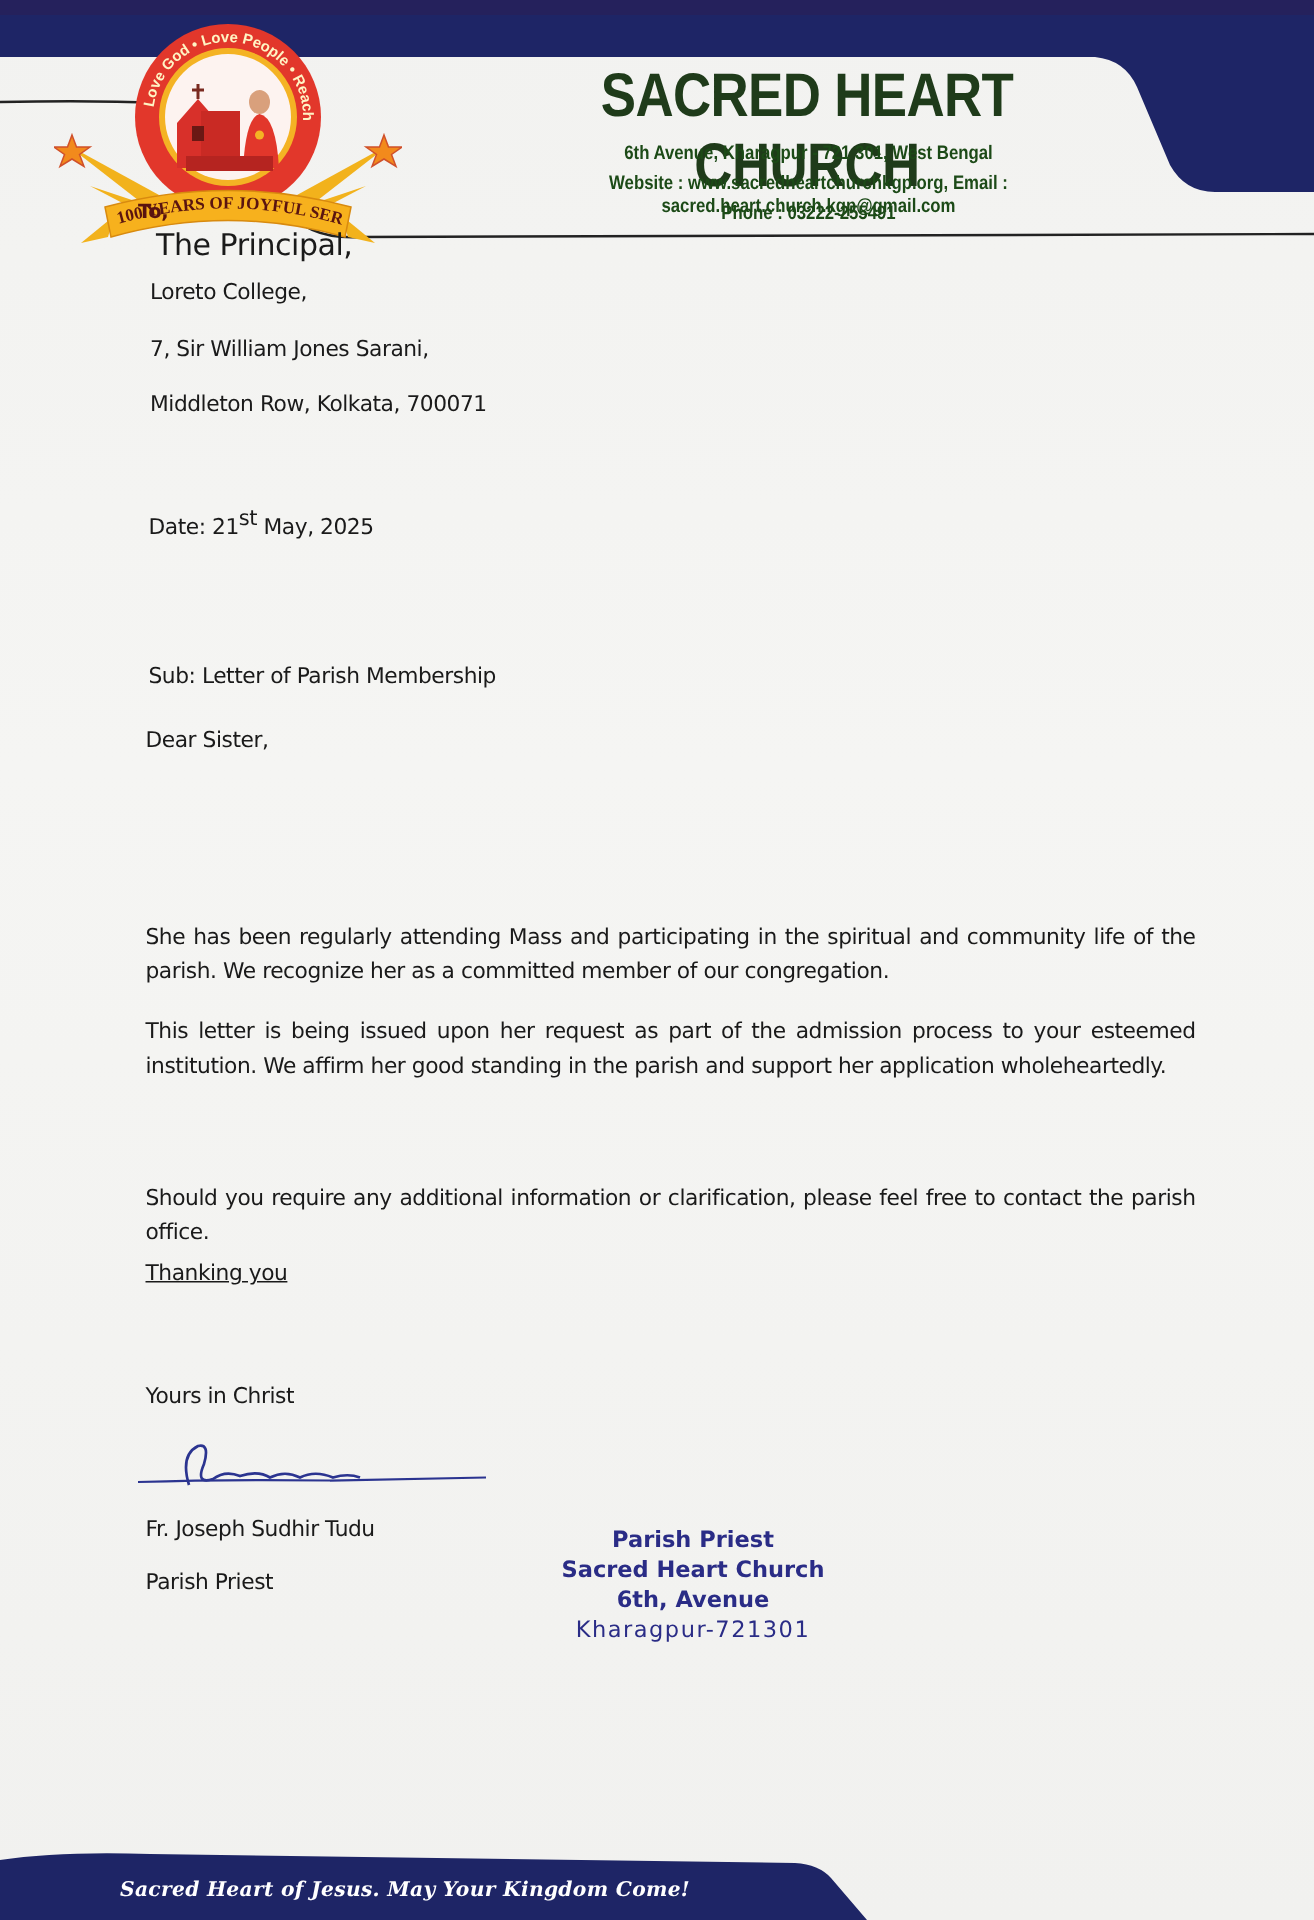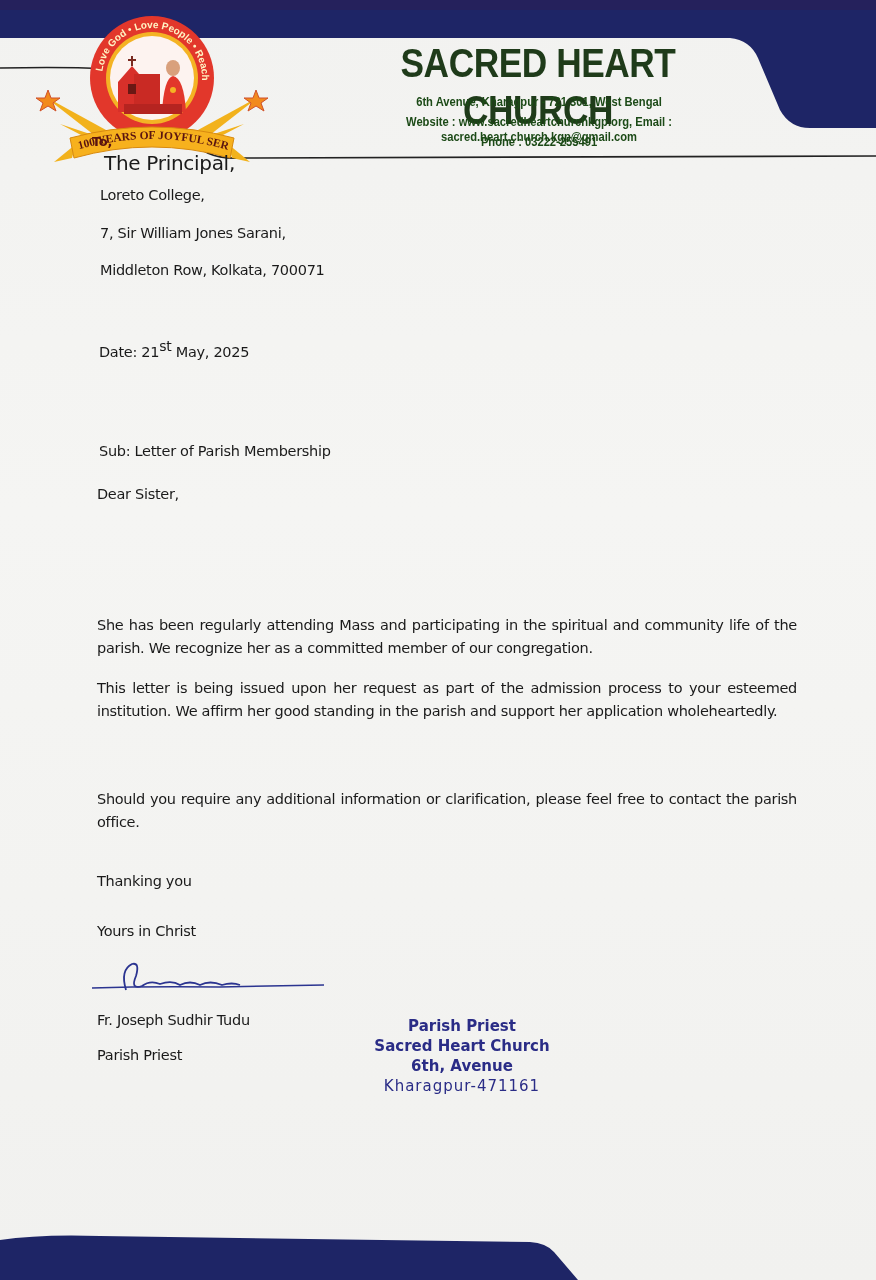--- a/index.html
+++ b/index.html
@@ -135,36 +135,37 @@
   </div>
 
   <div class="body-text" style="left:99px; top:427px;margin-top:16px;">Sub: Letter of Parish Membership</div>
 
   <div class="body-text" style="left:97px; top:486px;">Dear Sister,</div>
 
   <div class="body-text para" style="top:614px;">She has been regularly attending Mass and participating in the spiritual and community life of the parish. We recognize her as a committed member of our congregation.</div>
   <div class="body-text para" style="top:677px;">This letter is being issued upon her request as part of the admission process to your esteemed institution. We affirm her good standing in the parish and support her application wholeheartedly.</div>
   <div class="body-text para" style="top:742px;margin-top:46px;">Should you require any additional information or clarification, please feel free to contact the parish office.</div>
 
-  <div class="body-text" style="left:97px; top:873px;">Thanking you</div>
+  <div class="body-text" style="left:97px; top:841px;text-decoration:underline;">Thanking you</div>
   <div class="body-text" style="left:97px; top:899px;margin-top:24px;">Yours in Christ</div>
 
   <svg style="position:absolute; left:90px; top:960px;" width="240" height="40" viewBox="0 0 240 40">
     <path d="M2 28 Q60 26 130 27 L234 25" fill="none" stroke="#2b3490" stroke-width="1.5"></path>
     <path d="M36 30 Q30 10 42 4 Q50 2 46 16 Q40 30 52 26 Q60 20 70 24 Q82 20 90 25 Q100 20 110 25 Q120 20 132 25 Q142 22 150 25" fill="none" stroke="#2b3490" stroke-width="1.8"></path>
   </svg>
 
   <div class="body-text" style="left:97px; top:1012px;">Fr. Joseph Sudhir Tudu</div>
   <div class="body-text" style="left:97px; top:1047px;">Parish Priest</div>
 
   <div class="stamp">
     <div>Parish Priest</div>
     <div>Sacred Heart Church</div>
     <div>6th, Avenue</div>
-    <div class="light">Kharagpur-471161</div>
+    <div class="light">Kharagpur-721301</div>
   </div>
 
   <div class="footer-band">
     <svg width="876" height="50" viewBox="0 0 876 50">
       <path d="M0 10 Q40 4 100 6 L530 12 Q546 13 554 22 L578 50 H0 Z" fill="#1e2566"></path>
     </svg>
   </div>
+  <div class="footer-motto">Sacred Heart of Jesus. May Your Kingdom Come!</div>
 </div>
 
 </body></html>

